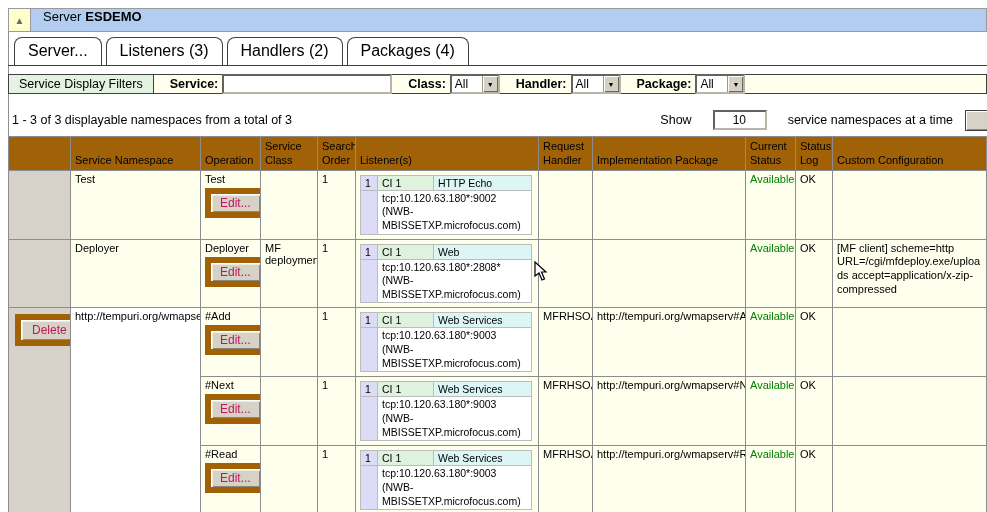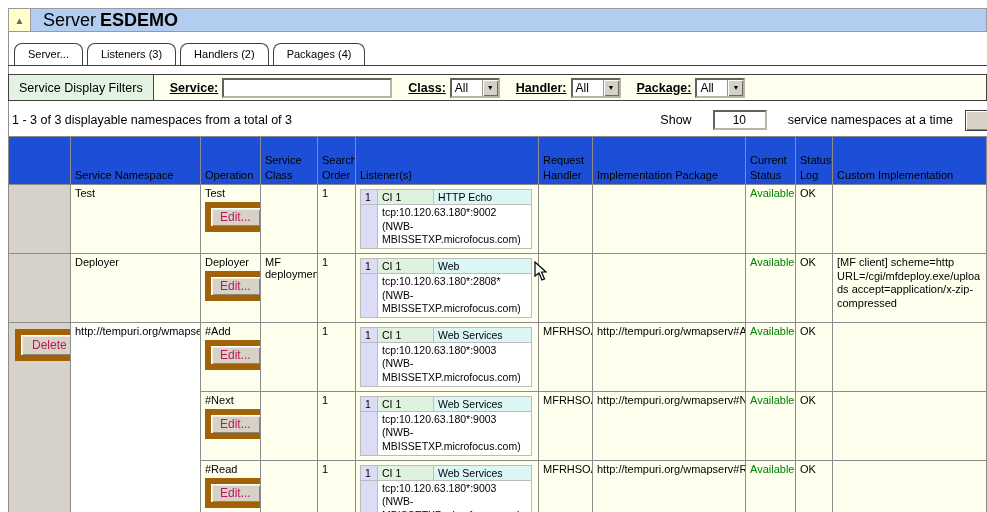--- a/index.html
+++ b/index.html
@@ -13,51 +13,51 @@
 
   
   .topbar { position:absolute; left:8px; top:8px; right:0; height:24px; display:flex; }
   .collapse-cell {
     width:23px; background:#ffffcc; border:1px solid #9a9a9a;
     display:flex; align-items:center; justify-content:center;
     color:#6b6b6b; font-size:10px; cursor:default;
   }
   .bluebar {
     flex:1; background:#b3cdf1; border:1px solid #9a9a9a; border-left:none;
-    display:flex; align-items:center; padding-left:12px; font-size:18px;
+    display:flex; align-items:flex-start; padding-left:12px; font-size:13px;
   }
   .bluebar b { margin-left:4px; }
 
   
   .tabstrip {
     position:absolute; left:8px; top:37px; right:0; height:29px;
     display:flex; align-items:flex-end; gap:4px; padding-left:6px;
     border-bottom:1px solid #404040;
   }
   .tab {
     background:#fff; border:1px solid #404040; border-bottom:none;
-    border-radius:8px 8px 0 0; padding:4px 13px 5px; font-size:11px;
+    border-radius:8px 8px 0 0; padding:4px 13px 5px; font-size:16px;
     white-space:nowrap; cursor:pointer;
   }
   .tab.active {
     background:#ffffcc; padding:6px 15px 6px;
     box-shadow: inset 0 4px 0 0 #ffee00;
   }
 
   
   .filterbar {
-    position:absolute; left:8px; top:74px; right:0; height:27px;
+    position:absolute; left:8px; top:74px; right:0; height:20px;
     background:#ffffee; border:1px solid #404040;
     display:flex; align-items:center;
   }
   .filter-title {
     background:#e2f3e2; border-right:1px solid #404040; height:100%;
     display:flex; align-items:center; padding:0 10px; font-size:12.5px; white-space:nowrap;
   }
-  .flabel { font-weight:bold; margin:0 4px 0 16px; font-size:12.5px; white-space:nowrap;text-decoration:underline; }
+  .flabel { font-weight:bold; margin:0 4px 0 16px; font-size:12.5px; white-space:nowrap; }
   .sunken {
     border:2px inset #b8b4a8; background:#fff; font-family:inherit; font-size:12px;
     height:20px; padding:1px 18px;
   }
   .service-input { width:170px; }
   .select {
     display:inline-flex; align-items:stretch; height:20px;
     border:2px inset #b8b4a8; background:#fff; cursor:pointer;
   }
   .select .val { padding:1px 8px 0 3px; font-size:12px; min-width:30px; }
@@ -83,21 +83,21 @@
 
   
   table.maintable {
     position:absolute; left:8px; top:136px; width:978px;
     border-collapse:collapse; table-layout:fixed; background:#fff;
   }
   .maintable th, .maintable td {
     border:1px solid #8c8c8c; font-size:11px; padding:2px 4px;
     vertical-align:top; text-align:left; overflow:hidden;
   }
-  .maintable th { font-weight:normal; vertical-align:bottom; height:48px; background:#1d4ed8; line-height:1.3; }
+  .maintable th { font-weight:normal; vertical-align:bottom; height:33px; background:#a16207; line-height:1.3; }
   .cream { background:#ffffee; }
   .graycell { background:#d6d2ca; }
   .whitecell { background:#fff; white-space:nowrap; font-size:10.5px; }
   .statusgreen { color:#008000; }
   .custom-cfg { word-wrap:break-word; line-height:1.25;margin-left:24px; }
 
   
   .btn3d {
     background:#d6d2c6; border:6px solid #a16207; color:#be185d;
     box-shadow: inset 1px 1px 0 #fff, inset 2px 2px 0 #efece2, inset -1px -1px 0 #8a867a;
@@ -192,21 +192,21 @@
         <th class="graycell"></th>
         <th>Service Namespace</th>
         <th>Operation</th>
         <th>Service Class</th>
         <th>Search Order</th>
         <th>Listener(s)</th>
         <th>Request Handler</th>
         <th>Implementation Package</th>
         <th>Current Status</th>
         <th>Status Log</th>
-        <th>Custom Implementation</th>
+        <th>Custom Configuration</th>
       </tr>
     </thead>
     <tbody>
 
       <tr style="height:50px">
         <td class="graycell"></td>
         <td class="cream">Test</td>
         <td class="cream">
           <div>Test</div>
           <button class="btn3d editbtn">Edit...</button>

